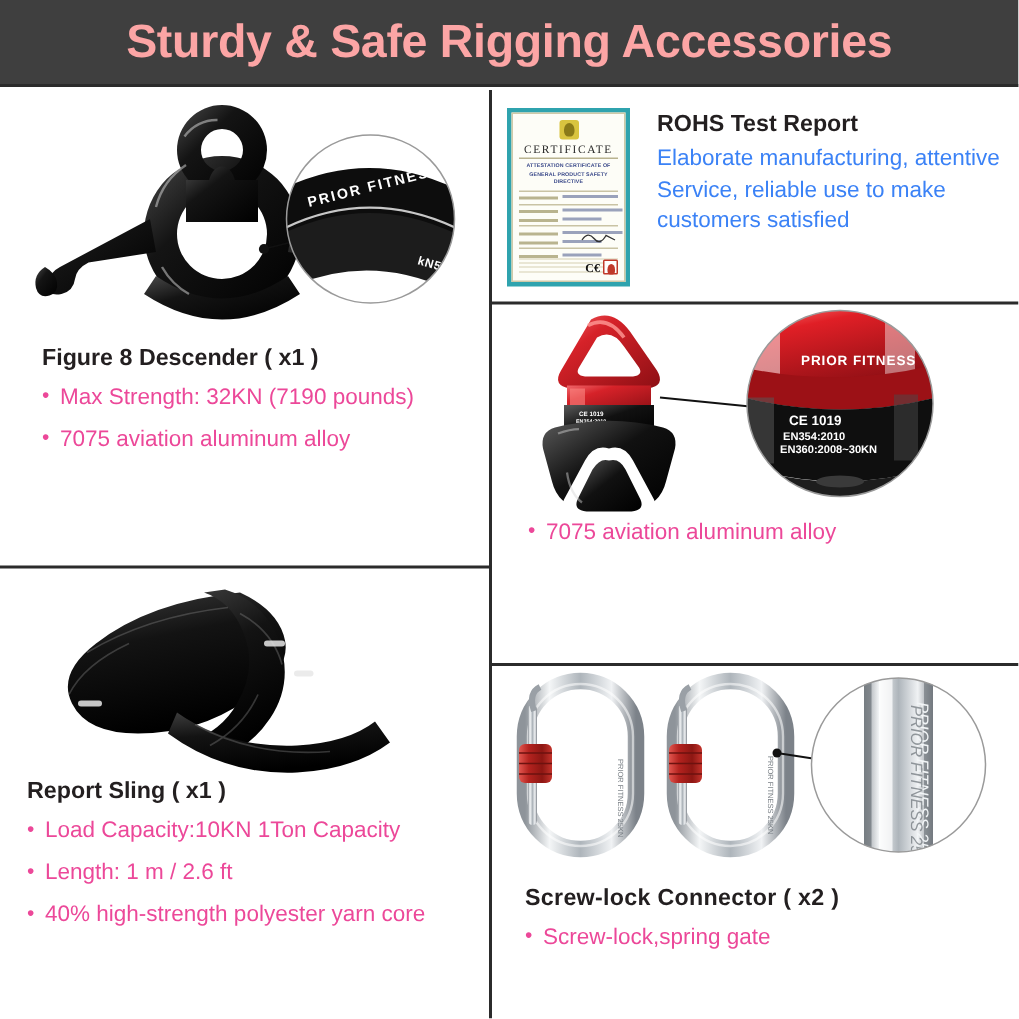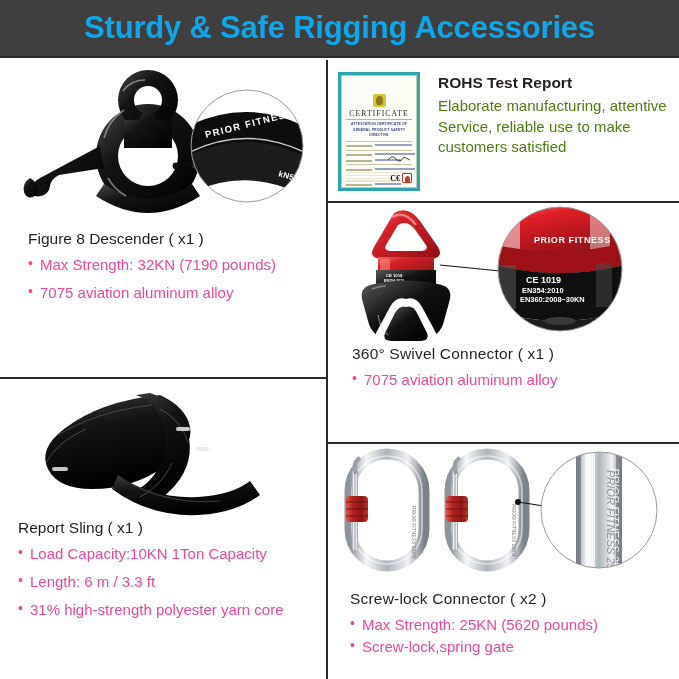--- a/index.html
+++ b/index.html
@@ -13,38 +13,38 @@
   }
 
   
   .header{
     position:absolute; left:0; top:0; width:679px; height:58px;
     background:#3f3f3f;
     border-bottom:2px solid #2b2b2b;
     display:flex; align-items:center; justify-content:center;
   }
   .header-title{
-    color:#0ea5e9; font-size:31px; font-weight:bold;
+    color:#fca5a5; font-size:31px; font-weight:bold;
     letter-spacing:-0.2px; white-space:nowrap;
   }
 
   
   .body-area{ position:absolute; left:0; top:60px; width:679px; height:619px; }
 
   .vdiv{ position:absolute; left:326px; top:0; width:2px; height:619px; background:#2b2b2b; }
   .hdiv{ position:absolute; height:2px; background:#2b2b2b; }
   .hdiv-left { left:0; width:327px; top:317px; }
   .hdiv-r1   { left:326px; width:353px; top:141px; }
   .hdiv-r2   { left:326px; width:353px; top:382px; }
 
   .panel{ position:absolute; }
 
   
   .p-title{
-    font-size:15.5px; font-weight:normal; color:#231f20;
+    font-size:15.5px; font-weight:bold; color:#231f20;
     margin-bottom:7px; white-space:nowrap;
   }
   .p-title.wide{ letter-spacing:0.2px; }
   ul.specs{ list-style:none; }
   ul.specs li{
     font-size:15px; color:#ec4899; line-height:1.33;
     margin-bottom:8px; padding-left:12px; position:relative;
   }
   ul.specs li:before{
     content:"\2022"; position:absolute; left:0; top:-1px; font-size:14px;
@@ -58,21 +58,21 @@
 
   
   .rohs-panel{ left:328px; top:0; width:351px; height:141px; }
   .cert-wrap{
     position:absolute; left:10px; top:12px; width:82px; height:119px;
     background:#2fa3ae; padding:3px;
   }
   .cert{
     width:100%; height:100%; background:#fdfdf7;
     border:1px solid #cfc9a8; position:relative; overflow:hidden;
-    padding:17px 4px;
+    padding:3px 4px;
   }
   .cert-seal{
     width:13px;height:13px;margin:1px auto 2px auto;border-radius:2px;
     background:#d9c43f; position:relative;
   }
   .cert-seal:after{
     content:"";position:absolute;left:3px;top:2px;width:7px;height:9px;
     border-radius:50% 50% 40% 40%; background:#8a7a18;
   }
   .cert-h1{
@@ -101,21 +101,21 @@
     position:relative; background:#fff;
   }
   .rohs-mark:after{
     content:"";position:absolute;left:2px;top:1.5px;width:5px;height:7px;
     background:#c0392b;border-radius:50% 50% 35% 35%;
   }
   .cert-foot{ position:absolute;left:4px;right:4px;bottom:4px;height:11px;
     background:repeating-linear-gradient(180deg,#e9e6d4 0 1.4px,#fdfdf7 1.4px 2.8px); }
   .rohs-text{ position:absolute; left:110px; top:14px; width:236px; }
   .rohs-title{ font-size:15.5px; font-weight:bold; text-align:left; margin-bottom:4px; }
-  .rohs-body{ font-size:15px; color:#4d7c0f; line-height:1.37; }
+  .rohs-body{ font-size:15px; color:#3b82f6; line-height:1.37; }
 
   
   .swivel-panel{ left:328px; top:143px; width:351px; height:239px; }
   .swivel-stage{ position:absolute; left:0; top:0; width:351px; height:138px; }
   .swivel-txt{ position:absolute; left:24px; top:142px; width:325px; }
 
   
   .sling-panel{ left:0; top:319px; width:326px; height:300px; }
   .sling-stage{ position:absolute; left:0; top:0; width:326px; height:136px; }
   .sling-txt{ position:absolute; left:18px; top:140px; width:308px; }
@@ -331,21 +331,20 @@
             <text class="mark-txt" x="192" y="99" font-size="7.4">EN360:2008~30KN</text>
             <path d="M168 108 q62 20 128 0 l0 24 h-128 Z" fill="#1d1d1d"></path>
             <ellipse cx="232" cy="118" rx="16" ry="4" fill="#3a3a3a"></ellipse>
           </g>
           <circle class="callout-ring" cx="232" cy="66" r="62"></circle>
         </g>
       </svg>
     </div>
 
     <div class="swivel-txt">
-      <div class="p-title wide">360° Swivel Connector ( x1 )</div>
       <ul class="specs tight">
         <li>7075 aviation aluminum alloy</li>
       </ul>
     </div>
   </div>
 
   <div class="panel sling-panel">
     <div class="sling-stage">
       <svg class="art" width="326" height="136" viewBox="0 0 326 136">
         <defs>
@@ -381,22 +380,22 @@
           <rect x="176" y="48" width="14" height="4" rx="2"></rect>
           <rect x="196" y="68" width="13" height="4" rx="2"></rect>
         </g>
       </svg>
     </div>
 
     <div class="sling-txt">
       <div class="p-title">Report Sling  ( x1 )</div>
       <ul class="specs">
         <li>Load Capacity:10KN 1Ton Capacity</li>
-        <li>Length: 6 m / 3.3 ft</li>
-        <li>31% high-strength polyester yarn core</li>
+        <li>Length: 1 m / 2.6 ft</li>
+        <li>40% high-strength polyester yarn core</li>
       </ul>
     </div>
   </div>
 
   <div class="panel cara-panel">
     <div class="cara-stage">
       <svg class="art" width="351" height="140" viewBox="0 0 351 140">
         <defs>
           <linearGradient id="stl" x1="0" y1="0" x2="1" y2="0">
             <stop offset="0%" stop-color="#8e949a"></stop>
@@ -457,19 +456,18 @@
             <text x="279" y="26" font-size="11" fill="#6b7278" font-style="italic" opacity="0.7" transform="rotate(90 279 26)">PRIOR FITNESS 25KN</text>
           </g>
           <circle class="callout-ring" cx="271" cy="66" r="58"></circle>
         </g>
       </svg>
     </div>
 
     <div class="cara-txt">
       <div class="p-title wide">Screw-lock Connector ( x2 )</div>
       <ul class="specs tight">
-        <li>Max Strength: 25KN (5620 pounds)</li>
         <li>Screw-lock,spring gate</li>
       </ul>
     </div>
   </div>
 
 </div>
 
 </body></html>

